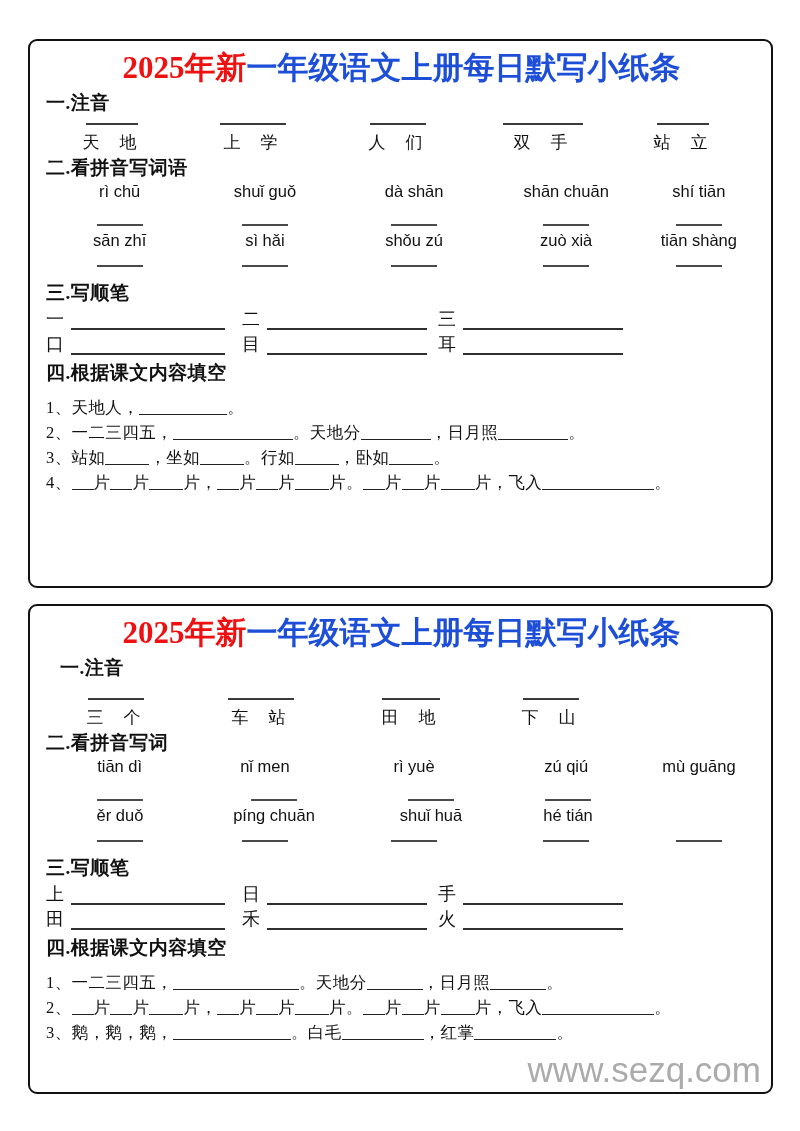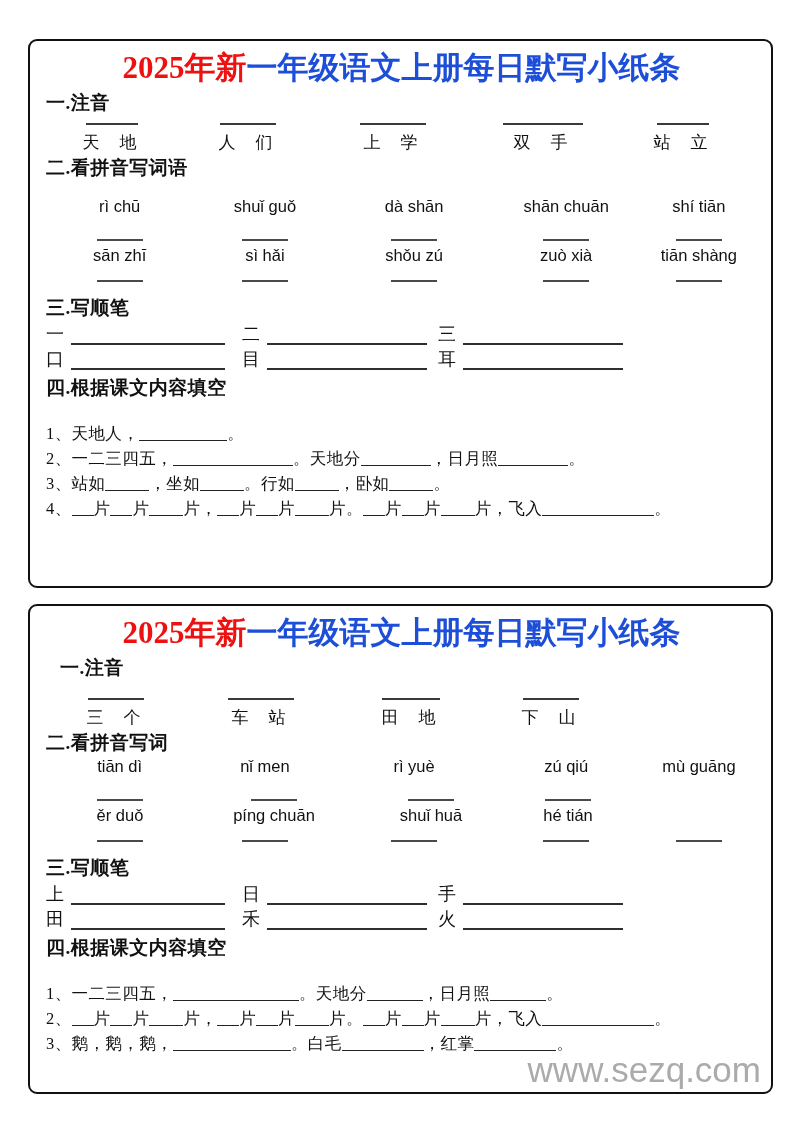--- a/index.html
+++ b/index.html
@@ -96,21 +96,21 @@
     padding-bottom: 2px;
     margin-right: 7px;
     font-family: "Liberation Serif", "DejaVu Serif", serif;
   }
   .so-line {
     border-bottom: 2px solid #2f2f2f;
     height: 17px;
   }
 
   
-  .fb-list { margin-top: 20px; }
+  .fb-list { margin-top: 9px; }
   .fb-item {
     font-size: 16.5px;
     color: #111;
     line-height: 1.52;
     white-space: nowrap;
     letter-spacing: 0.4px;
     font-family: "Liberation Serif", "DejaVu Serif", serif;
   }
   .bl {
     display: inline-block;
@@ -142,40 +142,40 @@
       <div class="title">
         <span class="red">2025年新</span><span class="blk">一年级语文上册每日默写小纸条</span>
       </div>
 
       <div class="sec-head">一.注音</div>
       <div class="zy-row">
         <div class="zy-cell" style="width:132px">
           <div class="zy-blank" style="width:52px"></div>
           <div class="zy-word">天 地</div>
         </div>
+        <div class="zy-cell" style="width:150px">
+          <div class="zy-blank" style="width:66px"></div>
+          <div class="zy-word">上 学</div>
+        </div>
         <div class="zy-cell" style="width:140px">
           <div class="zy-blank" style="width:56px"></div>
           <div class="zy-word">人 们</div>
         </div>
         <div class="zy-cell" style="width:150px">
-          <div class="zy-blank" style="width:66px"></div>
-          <div class="zy-word">上 学</div>
-        </div>
-        <div class="zy-cell" style="width:150px">
           <div class="zy-blank" style="width:80px"></div>
           <div class="zy-word">双 手</div>
         </div>
         <div class="zy-cell" style="width:130px">
           <div class="zy-blank" style="width:52px"></div>
           <div class="zy-word">站 立</div>
         </div>
       </div>
 
       <div class="sec-head">二.看拼音写词语</div>
-      <div class="py-row" style="margin-top:16px">
+      <div class="py-row" style="margin-top:1px">
         <div class="py-cell" style="width:152px">
             <div class="py-text">rì  chū</div>
           </div>
         <div class="py-cell" style="width:148px">
             <div class="py-text">shuǐ guǒ</div>
           </div>
         <div class="py-cell" style="width:160px">
             <div class="py-text">dà shān</div>
           </div>
         <div class="py-cell" style="width:154px">

